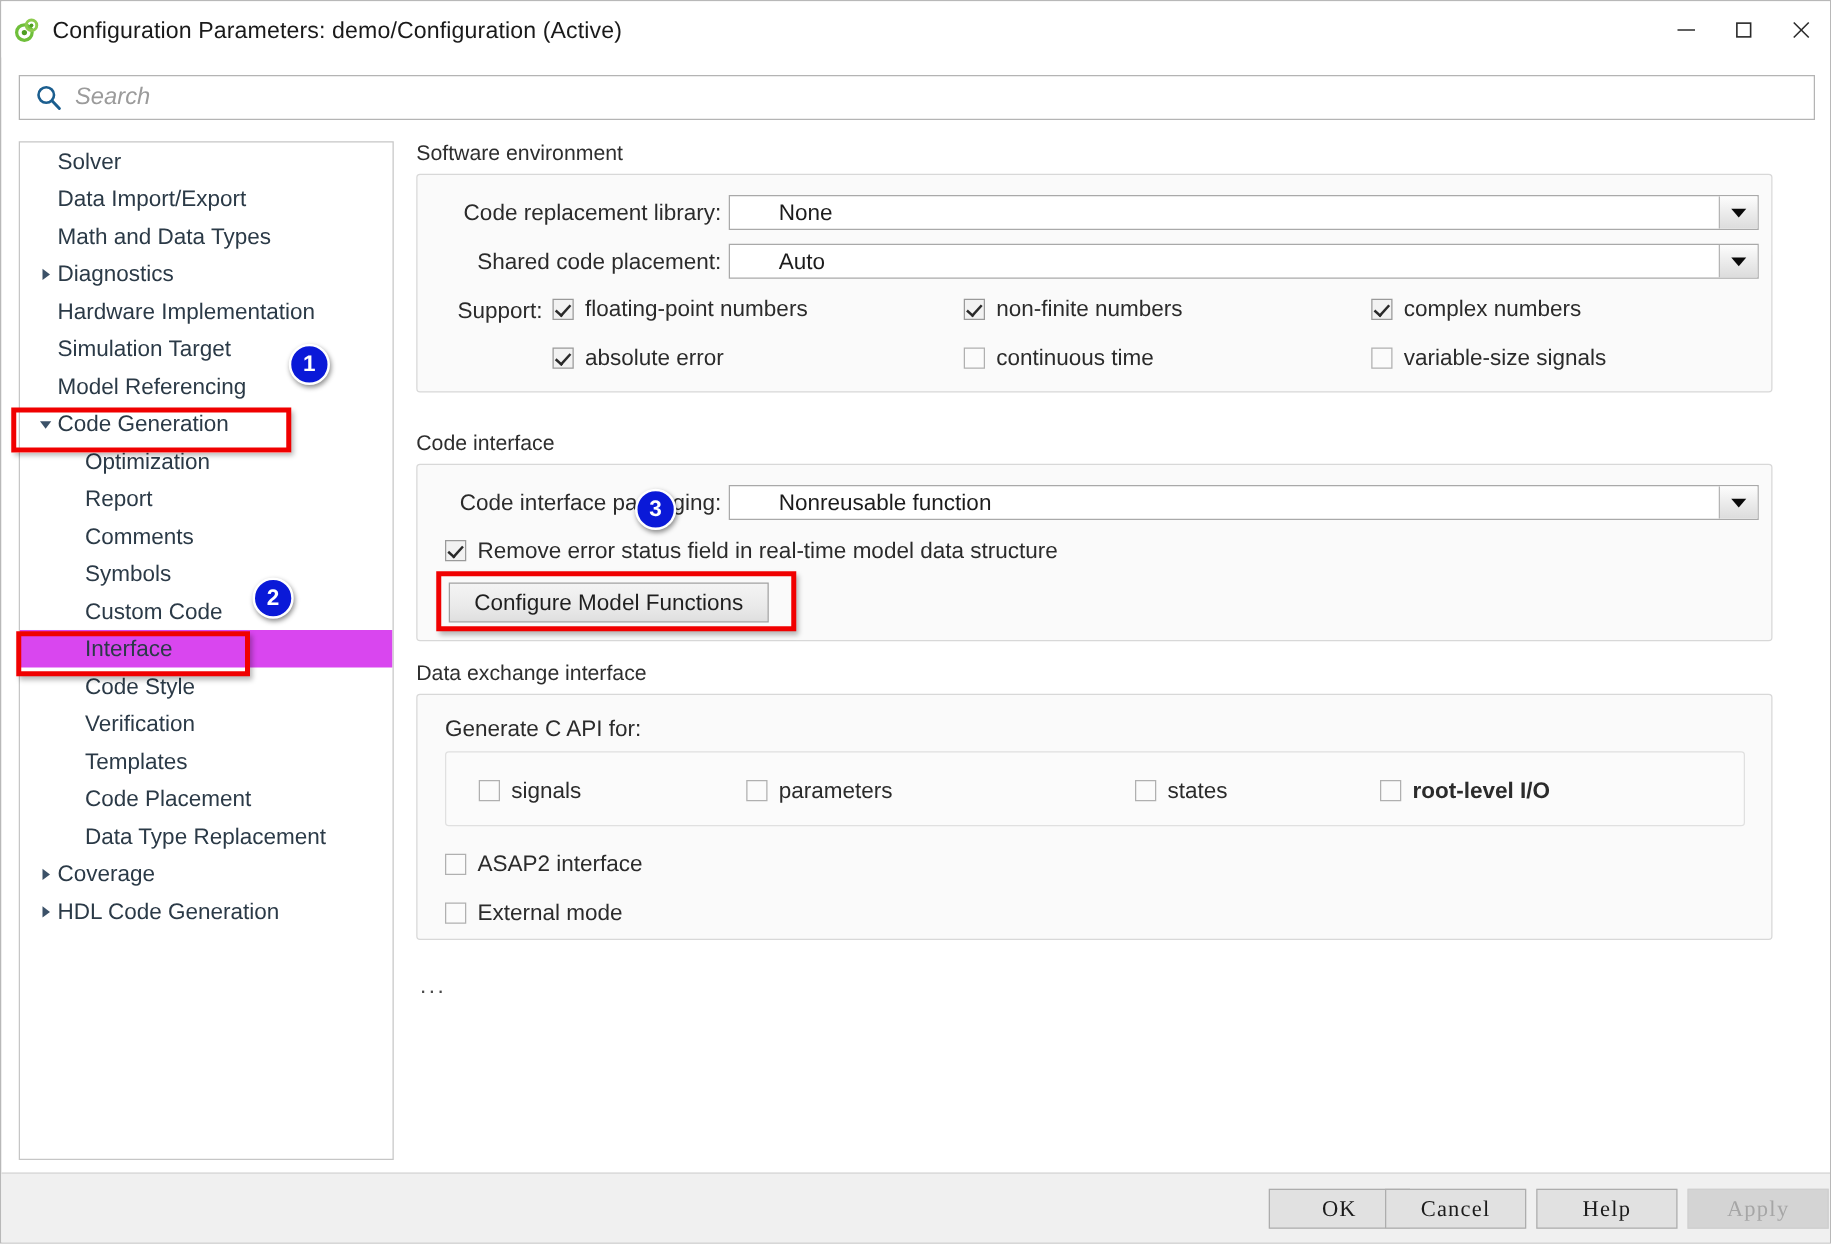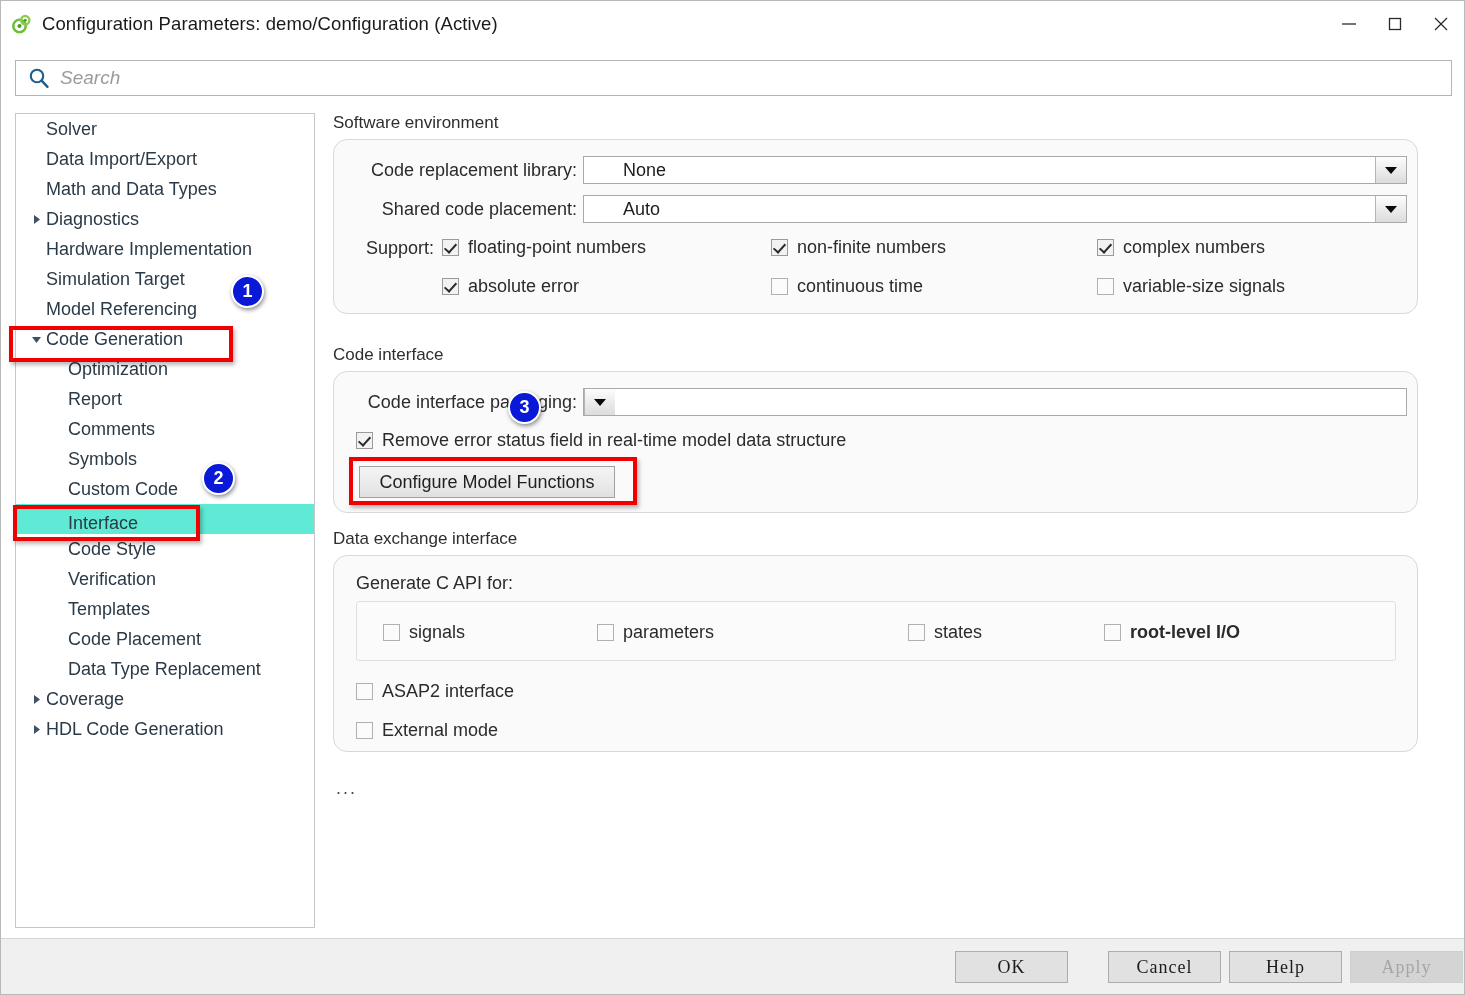--- a/index.html
+++ b/index.html
@@ -116,39 +116,39 @@
     cursor: default;
   }
   .tnode .arrow {
     width: 16px;
     flex: none;
     display: flex;
     align-items: center;
     justify-content: center;
   }
   .tnode .tlabel { padding-left: 2px; }
-  .tnode.selected { background: #5eead4; align-items: flex-end; }
+  .tnode.selected { background: #d946ef; }
   .lvl0 { padding-left: 12px; }
   .lvl1 { padding-left: 50px; }
   .lvl0-noarrow { padding-left: 28px; }
 
   
   .pane {
     position: absolute;
     left: 332px; top: 112px;
     width: 1105px; height: 700px;
   }
   .grouplabel {
     font-size: 17px;
     color: #2e2e2e;
     margin-bottom: 5px;
   }
   .groupbox {
     border: 1px solid #d8d8d8;
-    border-radius: 14px;
+    border-radius: 3px;
     background: #fafafa;
     box-sizing: border-box;
   }
   .innerbox {
     border: 1px solid #e0e0e0;
     border-radius: 3px;
     background: #fbfbfb;
     box-sizing: border-box;
   }
   .row {
@@ -488,20 +488,21 @@
         <span class="cbtext">variable-size signals</span>
       </div>
     </div>
 
     <div class="grouplabel" style="position:absolute; left:0; top:232px;">Code interface</div>
     <div class="groupbox" style="position:absolute; left:0; top:258px; width:1085px; height:142px;">
 
       <div class="row" style="position:absolute; left:0; top:16px; width:1085px;">
         <div class="flabel" style="width:243px;">Code interface packaging:</div>
         <div class="combo" style="margin-left:6px; width:824px;">
+          <span class="cval">Nonreusable function</span>
           <span class="cbtn">
               <i class="caret"></i>
             </span>
         </div>
       </div>
 
       <div class="cbrow" style="position:absolute; left:22px; top:58px;">
         <span class="cb checked"></span>
         <span class="cbtext">Remove error status field in real-time model data structure</span>
       </div>
@@ -548,19 +549,19 @@
 
   <div class="redbox" style="left:8px; top:325px; width:224px; height:36px;"></div>
   <div class="redbox" style="left:12px; top:504px; width:187px; height:36px;"></div>
   <div class="redbox" style="left:348px; top:456px; width:288px; height:48px;"></div>
 
   <div class="badge" style="left:230px; top:274px;">1</div>
   <div class="badge" style="left:201px; top:461px;">2</div>
   <div class="badge" style="left:507px; top:390px;">3</div>
 
   <div class="bottombar">
-    <button class="dlgbtn" style="left:954px;">OK</button>
+    <button class="dlgbtn" style="left:1014px;">OK</button>
     <button class="dlgbtn" style="left:1107px;">Cancel</button>
     <button class="dlgbtn" style="left:1228px;">Help</button>
     <button class="dlgbtn disabled" style="left:1349px;">Apply</button>
   </div>
 
 </div>
 
 </body></html>

